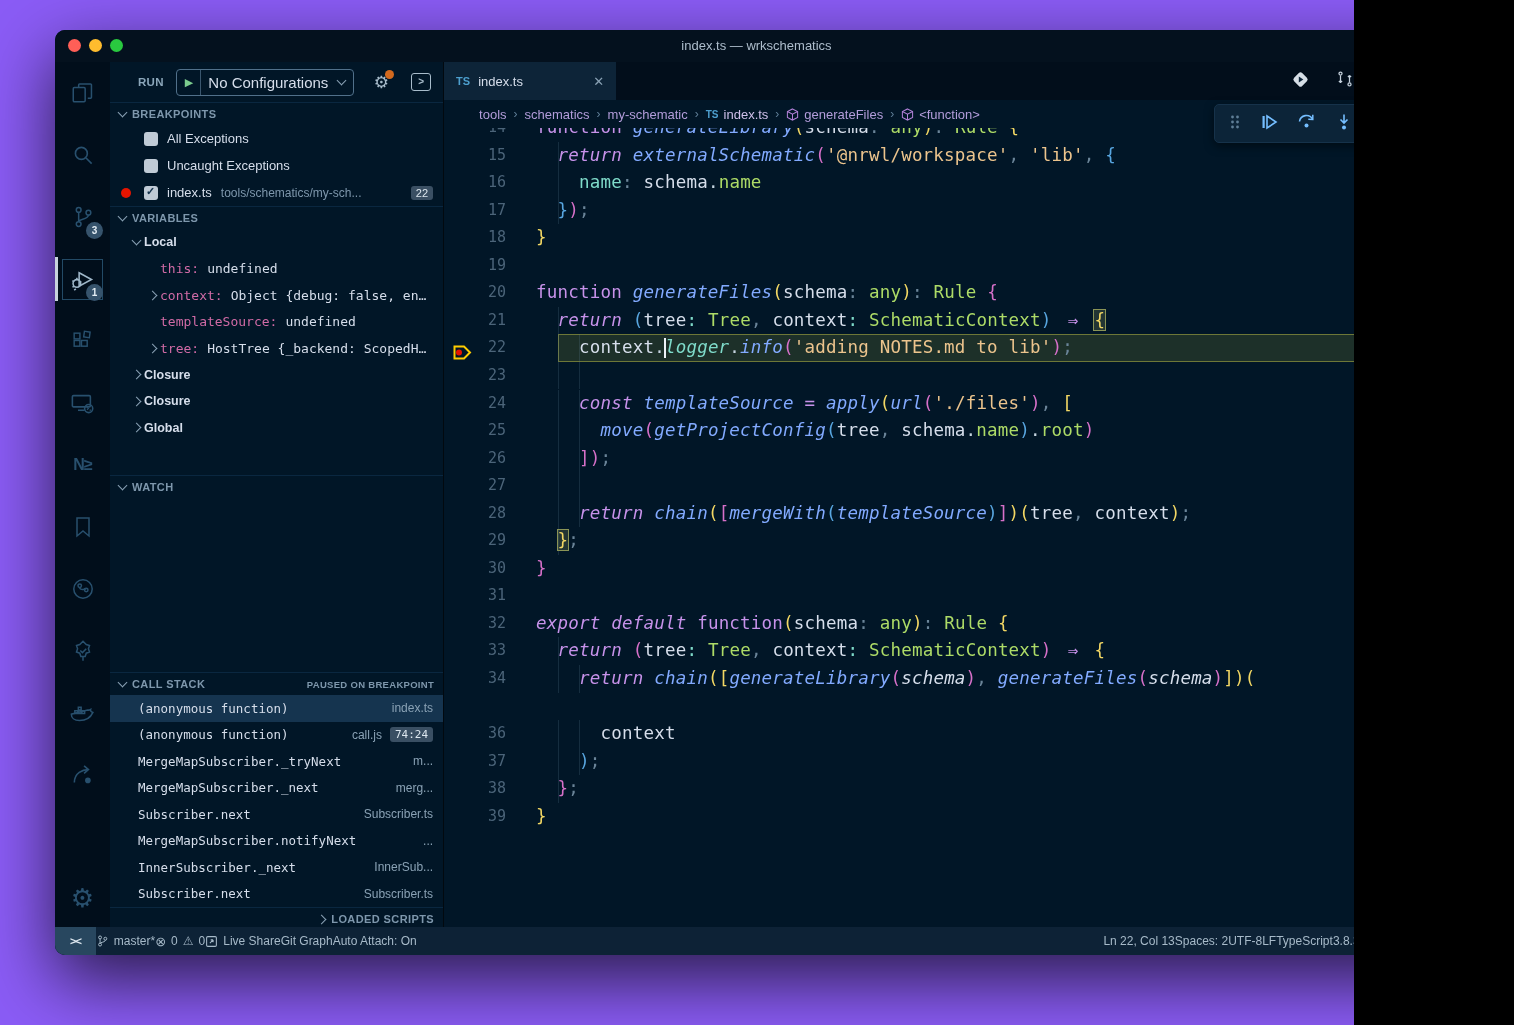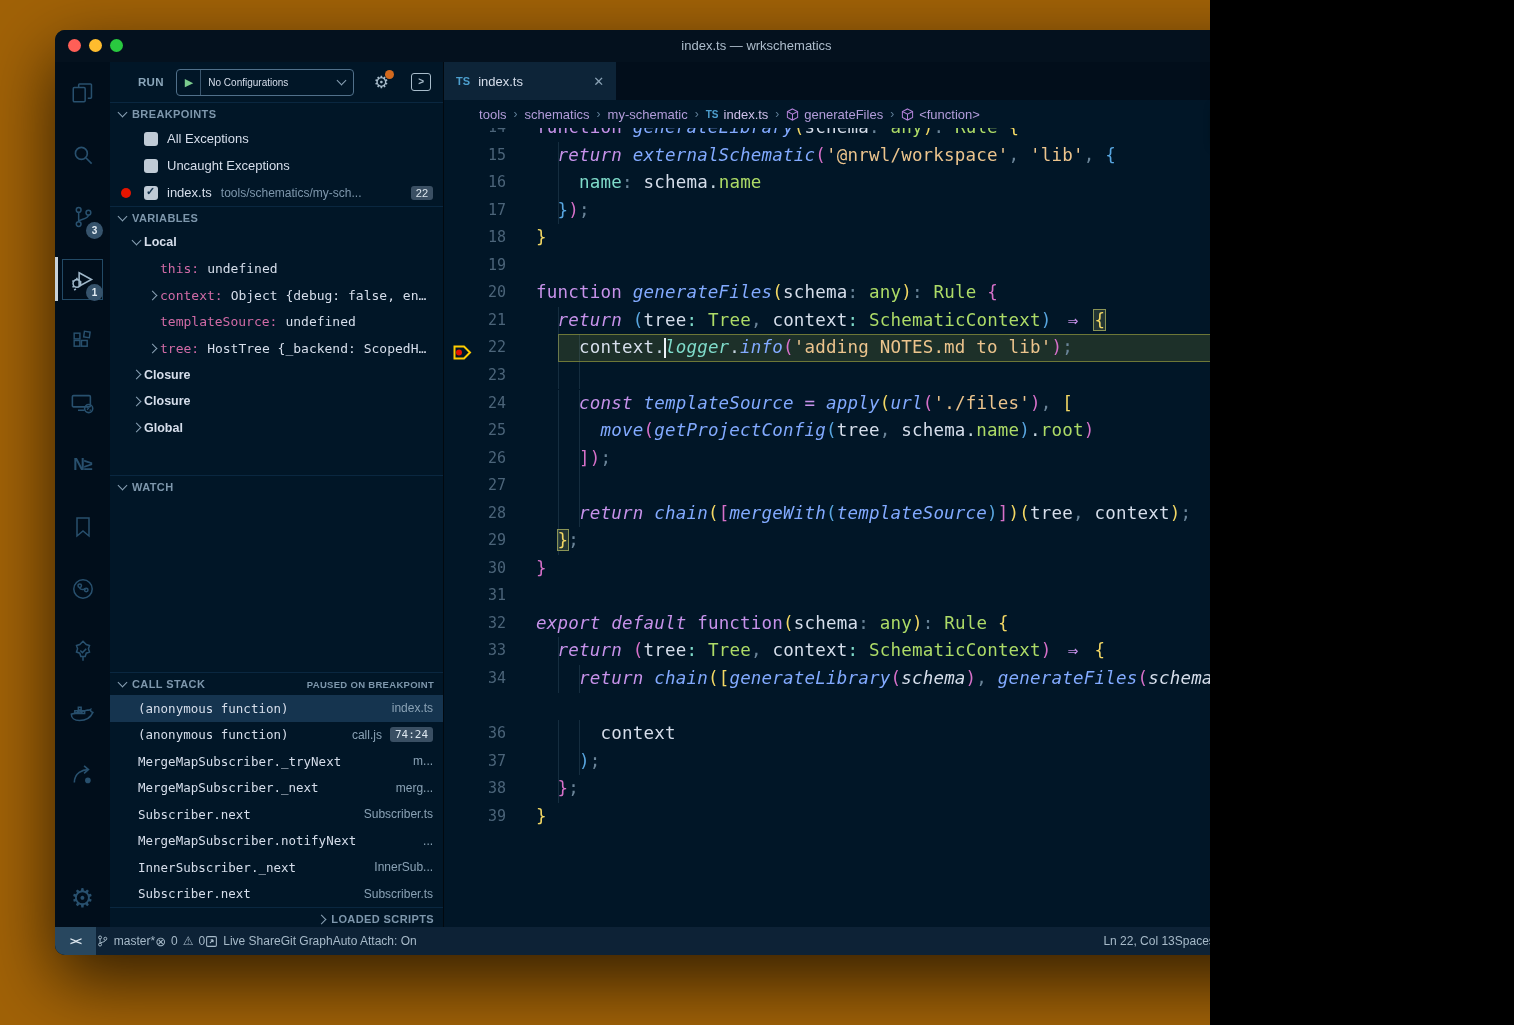--- a/index.html
+++ b/index.html
@@ -1,16 +1,16 @@
 <!DOCTYPE html>
 <html><head>
 <meta charset="utf-8">
 <style>
   html,body{margin:0;padding:0;background:#000;}
-  .canvas{position:relative;width:1210px;height:1025px;background:#a16207;overflow:hidden;
+  .canvas{position:relative;width:1354px;height:1025px;background:#8b5cf6;overflow:hidden;
           font-family:"Liberation Sans",sans-serif;-webkit-font-smoothing:antialiased;}
   .window{position:absolute;left:55px;top:30px;width:1403px;height:925px;background:#011627;
           border-radius:10px;overflow:hidden;display:flex;flex-direction:column;
           box-shadow:0 25px 70px rgba(0,0,0,.7);}
   
   .titlebar{flex:0 0 32px;background:#04111e;position:relative;}
   .lights{position:absolute;left:13px;top:9px;display:flex;gap:8px;}
   .light{width:13px;height:13px;border-radius:50%;}
   .title{text-align:center;line-height:32px;color:#aebdcc;font-size:13px;}
   
@@ -26,21 +26,21 @@
           border-radius:50%;width:17px;height:17px;line-height:17px;text-align:center;font-weight:bold;}
   .aspacer{flex:1;}
   .nxtext{font-size:16px;font-weight:bold;letter-spacing:-1px;}
   
   .sidebar{flex:0 0 322px;background:#011627;display:flex;flex-direction:column;color:#d6deeb;border-right:1px solid #02090f;}
   .runrow{flex:0 0 40px;display:flex;align-items:center;padding:0 12px;gap:12px;}
   .runlabel{color:#8ba6ba;font-size:11.5px;font-weight:bold;margin-left:16px;letter-spacing:.3px;}
   .configbox{height:25px;border:1px solid #51708a;border-radius:4px;display:flex;align-items:center;padding:0 8px;gap:7px;min-width:160px;}
   .playtri{color:#7ccc8e;font-size:11px;}
   .cfgdivider{width:1px;align-self:stretch;background:#3a566e;}
-  .cfglabel{font-size:10px;color:#d6deeb;}
+  .cfglabel{font-size:15px;color:#d6deeb;}
   .chev{display:inline-block;width:6px;height:6px;border-right:1.4px solid #8aa2b5;border-bottom:1.4px solid #8aa2b5;}
   .chev.down{transform:rotate(45deg);margin-top:-3px;}
   .chev.right{transform:rotate(-45deg);}
   .gearwrap{position:relative;margin-left:8px;}
   .gear{font-size:17px;color:#a8bccb;}
   .geardot{position:absolute;top:-2px;right:-5px;width:9px;height:9px;border-radius:50%;background:#d2691e;}
   .consoleicon{width:18px;height:16px;border:1.4px solid #a8bccb;border-radius:3px;color:#a8bccb;
                font-size:10px;line-height:15px;text-align:center;font-weight:bold;margin-left:10px;}
   .secheader{flex:0 0 22px;display:flex;align-items:center;gap:6px;padding:0 9px;color:#7e97ac;
              font-size:11px;font-weight:bold;letter-spacing:.4px;border-top:1px solid #0a2740;}

